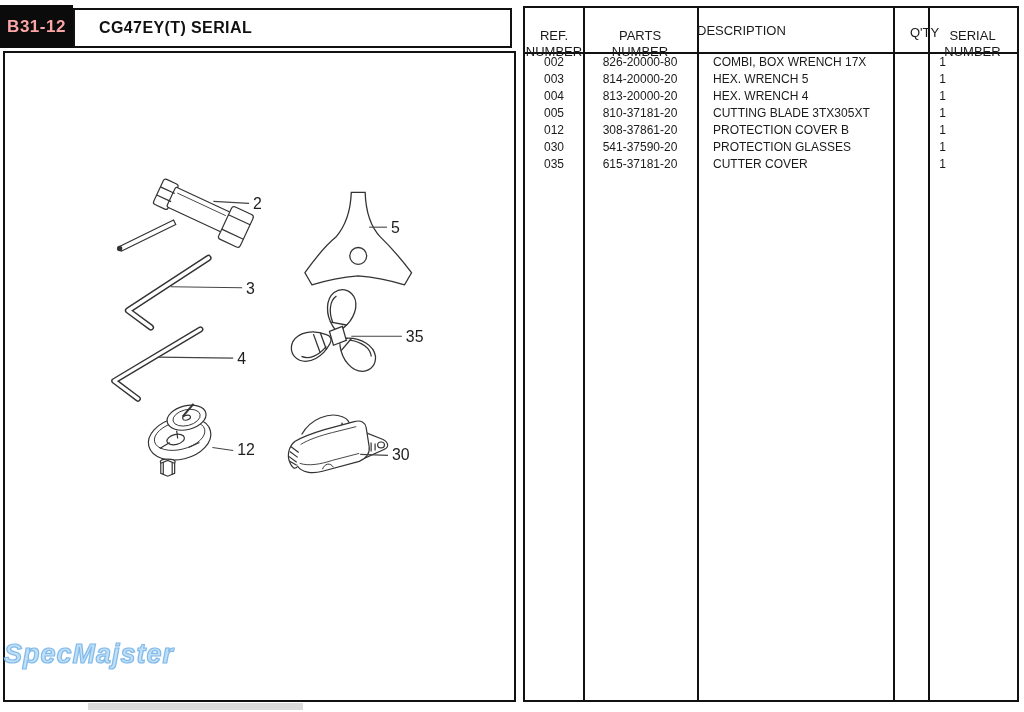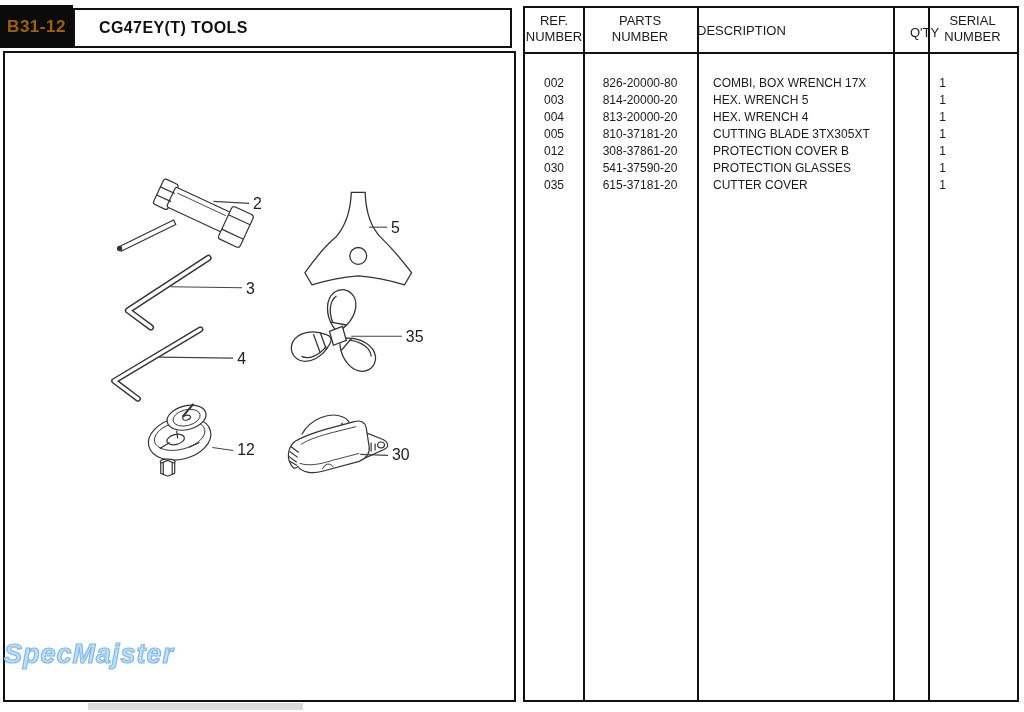--- a/index.html
+++ b/index.html
@@ -2,21 +2,21 @@
 <html><head>
 <meta charset="utf-8">
 <style>
   html,body{margin:0;padding:0;background:#fff;}
   .page{
     position:relative;width:1024px;height:712px;background:#fff;overflow:hidden;
     font-family:"Liberation Sans",sans-serif;color:#111;outline:1px solid #cfcfcf;
   }
   
   .page-code{
-    position:absolute;left:0;top:5px;width:73px;height:43px;background:#0b0b0b;color:#a16207;
+    position:absolute;left:0;top:5px;width:73px;height:43px;background:#0b0b0b;color:#fca5a5;
     display:flex;align-items:center;justify-content:center;font-weight:bold;font-size:17px;letter-spacing:.5px;
   }
   .title-box{
     position:absolute;left:73px;top:8px;width:439px;height:40px;border:2px solid #111;box-sizing:border-box;
     display:flex;align-items:center;padding-left:24px;font-weight:bold;font-size:16px;letter-spacing:.4px;
   }
   
   .drawing-panel{
     position:absolute;left:3px;top:51px;width:513px;height:651px;border:2px solid #111;box-sizing:border-box;background:#fff;
   }
@@ -24,27 +24,27 @@
   .callout-text{font-size:16px;fill:#1d1d1d;}
   
   .parts-table{
     position:absolute;left:523px;top:6px;width:496px;height:696px;border:2px solid #111;box-sizing:border-box;background:#fff;
   }
   .vline{position:absolute;top:0;bottom:0;width:0;border-left:2px solid #111;}
   .vl-1{left:58px}.vl-2{left:172px}.vl-3{left:368px}.vl-4{left:403px}
   .thead{position:absolute;left:0;right:0;top:0;height:44px;border-bottom:2px solid #111;font-size:13px;color:#1a1a1a;}
   .th{position:absolute;top:0;height:44px;text-align:center;white-space:nowrap;}
   .th .l1,.th .l2{display:block;line-height:16px;}
-  .th-2line{padding-top:5px;box-sizing:border-box;}
+  .th-2line{padding-top:20px;box-sizing:border-box;}
   .th-ref{left:0;width:58px;}
   .th-parts{left:58px;width:114px;}
   .th-desc{left:172px;width:196px;display:flex;align-items:center;justify-content:flex-start;}
   .th-qty{left:380px;width:39px;padding-top:17px;box-sizing:border-box;}
   .th-serial{left:403px;width:89px;}
-  .tbody{position:absolute;left:0;right:0;top:46px;margin-top:21px;}
+  .tbody{position:absolute;left:0;right:0;top:46px;}
   .trow{display:flex;height:17px;line-height:17px;font-size:12px;color:#1a1a1a;}
   .td{overflow:visible;white-space:nowrap;}
   .c-ref{width:58px;text-align:center;}
   .c-parts{width:114px;text-align:center;}
   .c-desc{width:228px;padding-left:16px;box-sizing:border-box;}
   .c-qty{width:35px;text-align:center;}
   .c-serial{flex:1;}
   
   .watermark{
     position:absolute;left:4px;top:639px;z-index:6;font-weight:bold;font-style:italic;
@@ -53,21 +53,21 @@
   }
   .scan-shadow{position:absolute;left:88px;top:703px;width:215px;height:7px;background:#bdbdbd;opacity:.55;}
 </style>
 </head>
 <body>
 
 <div class="page">
 
   <div class="page-code">B31-12</div>
   <div class="title-box">
-    <span>CG47EY(T) TOOLS</span>
+    <span>CG47EY(T) SERIAL</span>
   </div>
 
   <div class="drawing-panel">
     <svg viewBox="0 0 513 651">
       <defs>
         <path id="lobe" d="M 9,-5 C 20,-15 35,-17 43,-10 C 49,-4 49,4 43,10 C 35,17 20,15 9,5 C 5,2 5,-2 9,-5 Z"></path>
         <path id="lobe-inner" d="M 13,-6 C 23,-12 34,-13 40,-7" fill="none"></path>
       </defs>
 
       <g stroke="#333" stroke-width="1.2" fill="#fff">

